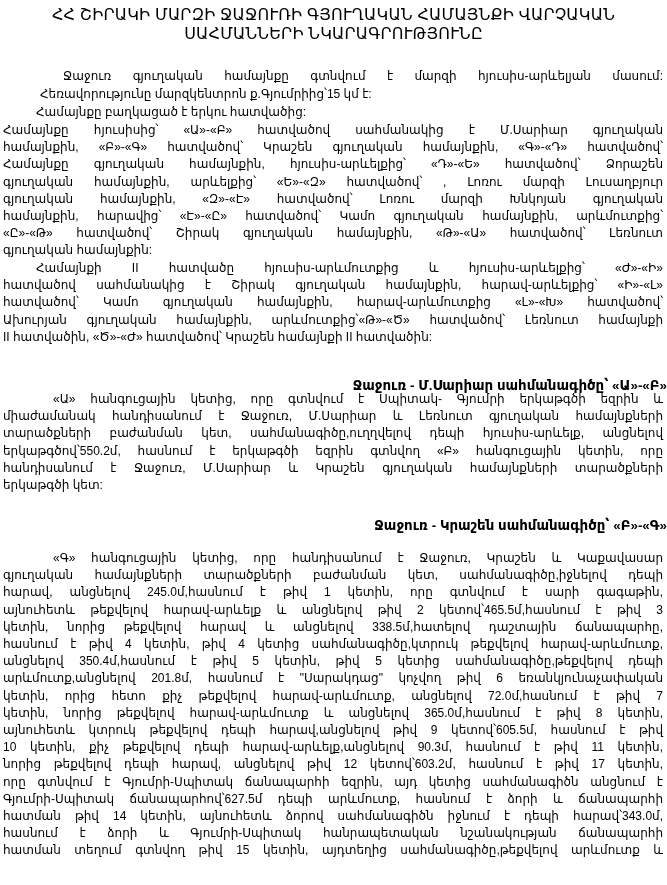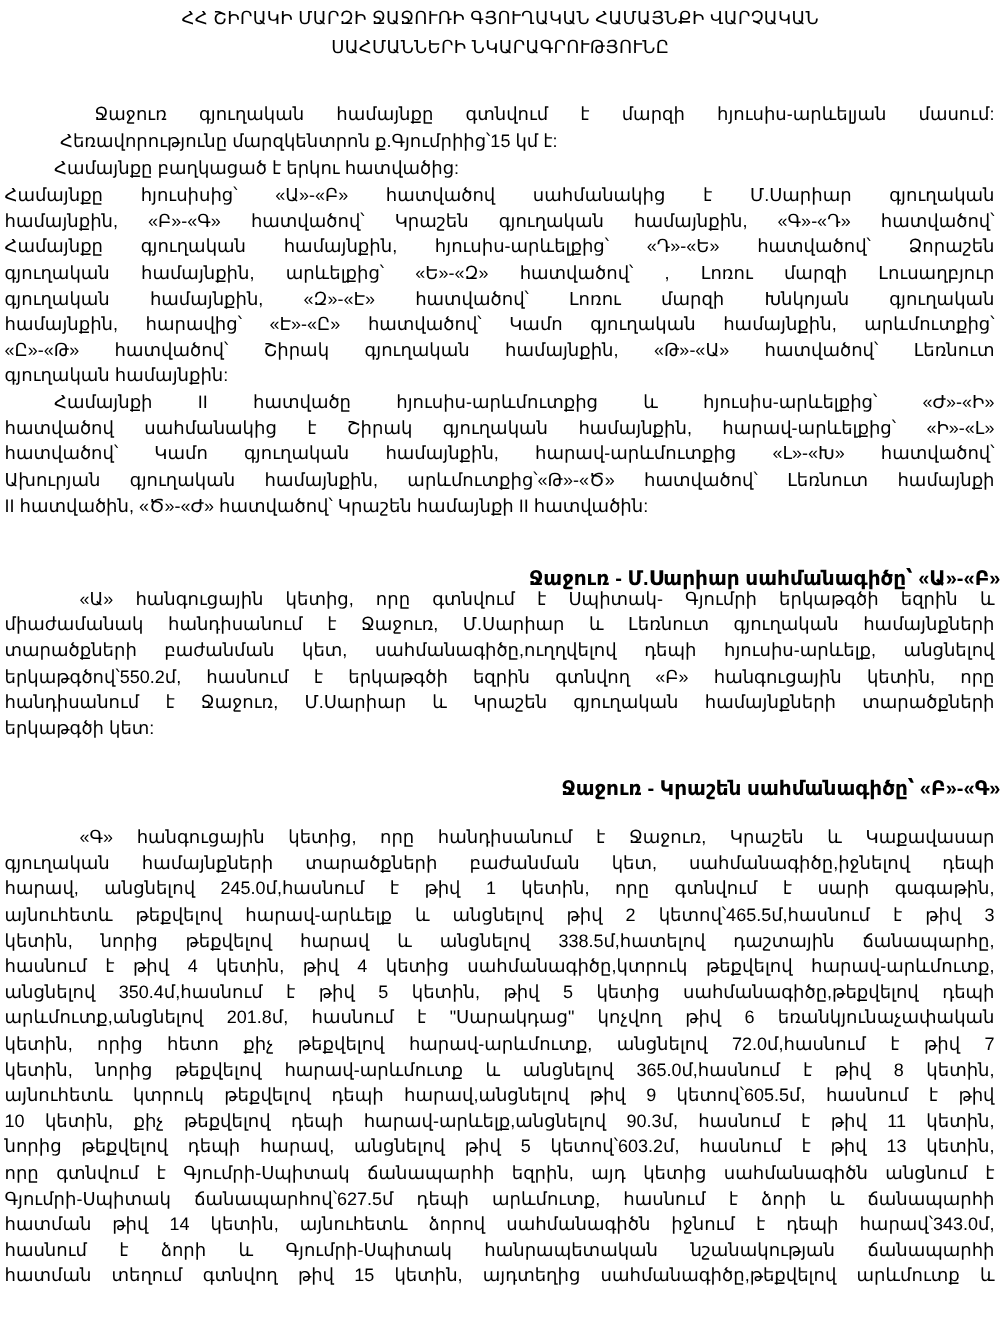--- a/index.html
+++ b/index.html
@@ -4,21 +4,21 @@
   <style>
     html, body { margin: 0; padding: 0; background: #ffffff; }
     body {
       width: 667px; height: 885px; overflow: hidden; position: relative;
       font-family: "Liberation Sans", "DejaVu Sans", sans-serif;
       color: #000000;
     }
     .page { position: absolute; left: 0; top: 0; width: 667px; height: 885px; }
     .title {
       position: absolute; left: 0; width: 667px; text-align: center;
-      font-size: 12px; letter-spacing: 0.2px; font-weight: normal;
+      font-size: 16px; letter-spacing: 0.2px; font-weight: normal;
     }
     .t1 { top: 5px; }
     .t2 { top: 24px; }
     .para {
       position: absolute; left: 3px; width: 660px;
       font-size: 12px; line-height: 17.2px; text-align: justify;
       text-align-last: left; margin: 0;
     }
     .line { display: block; white-space: nowrap; text-align: justify; text-align-last: justify; }
     .line.last { text-align-last: left; }
@@ -82,21 +82,21 @@
     <span class="line">հարավ, անցնելով 245.0մ,հասնում է թիվ 1 կետին, որը գտնվում է սարի գագաթին,</span>
     <span class="line">այնուհետև թեքվելով հարավ-արևելք և անցնելով թիվ 2 կետով՝465.5մ,հասնում է թիվ 3</span>
     <span class="line">կետին, նորից թեքվելով հարավ և անցնելով 338.5մ,հատելով դաշտային ճանապարհը,</span>
     <span class="line">հասնում է թիվ 4 կետին, թիվ 4 կետից սահմանագիծը,կտրուկ թեքվելով հարավ-արևմուտք,</span>
     <span class="line">անցնելով 350.4մ,հասնում է թիվ 5 կետին, թիվ 5 կետից սահմանագիծը,թեքվելով դեպի</span>
     <span class="line">արևմուտք,անցնելով 201.8մ, հասնում է "Սարակդաց" կոչվող թիվ 6 եռանկյունաչափական</span>
     <span class="line">կետին, որից հետո քիչ թեքվելով հարավ-արևմուտք, անցնելով 72.0մ,հասնում է թիվ 7</span>
     <span class="line">կետին, նորից թեքվելով հարավ-արևմուտք և անցնելով 365.0մ,հասնում է թիվ 8 կետին,</span>
     <span class="line">այնուհետև կտրուկ թեքվելով դեպի հարավ,անցնելով թիվ 9 կետով՝605.5մ, հասնում է թիվ</span>
     <span class="line">10 կետին, քիչ թեքվելով դեպի հարավ-արևելք,անցնելով 90.3մ, հասնում է թիվ 11 կետին,</span>
-    <span class="line">նորից թեքվելով դեպի հարավ, անցնելով թիվ 5 կետով՝603.2մ, հասնում է թիվ 13 կետին,</span>
+    <span class="line">նորից թեքվելով դեպի հարավ, անցնելով թիվ 12 կետով՝603.2մ, հասնում է թիվ 17 կետին,</span>
     <span class="line">որը գտնվում է Գյումրի-Սպիտակ ճանապարհի եզրին, այդ կետից սահմանագիծն անցնում է</span>
     <span class="line">Գյումրի-Սպիտակ ճանապարհով՝627.5մ դեպի արևմուտք, հասնում է ձորի և ճանապարհի</span>
     <span class="line">հատման թիվ 14 կետին, այնուհետև ձորով սահմանագիծն իջնում է դեպի հարավ՝343.0մ,</span>
     <span class="line">հասնում է ձորի և Գյումրի-Սպիտակ հանրապետական նշանակության ճանապարհի</span>
     <span class="line">հատման տեղում գտնվող թիվ 15 կետին, այդտեղից սահմանագիծը,թեքվելով արևմուտք և</span>
   </div>
 
 </div>
 
 </body></html>

